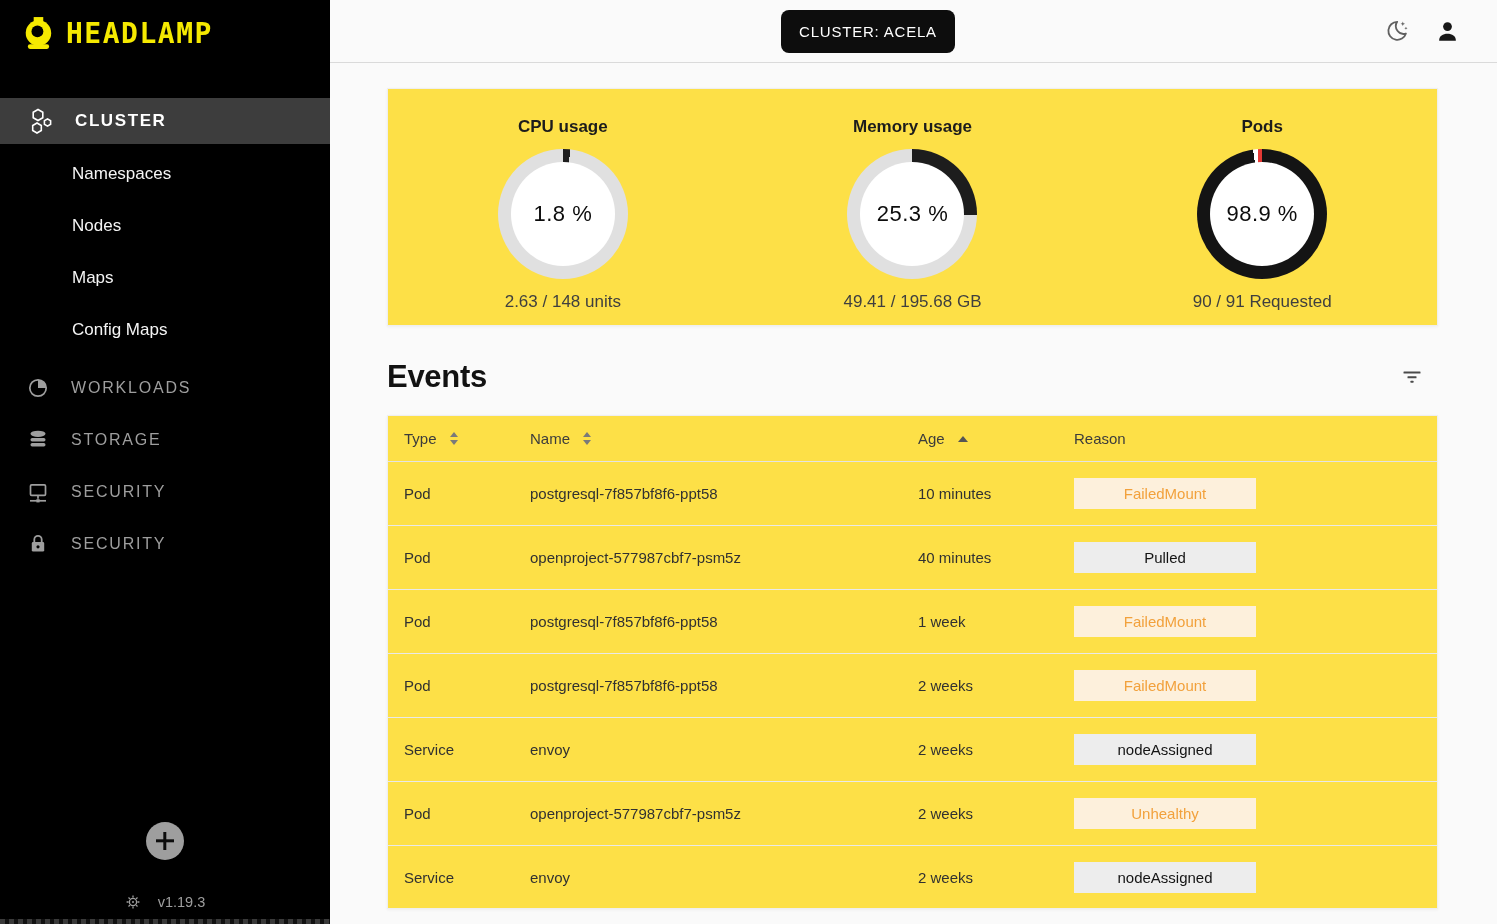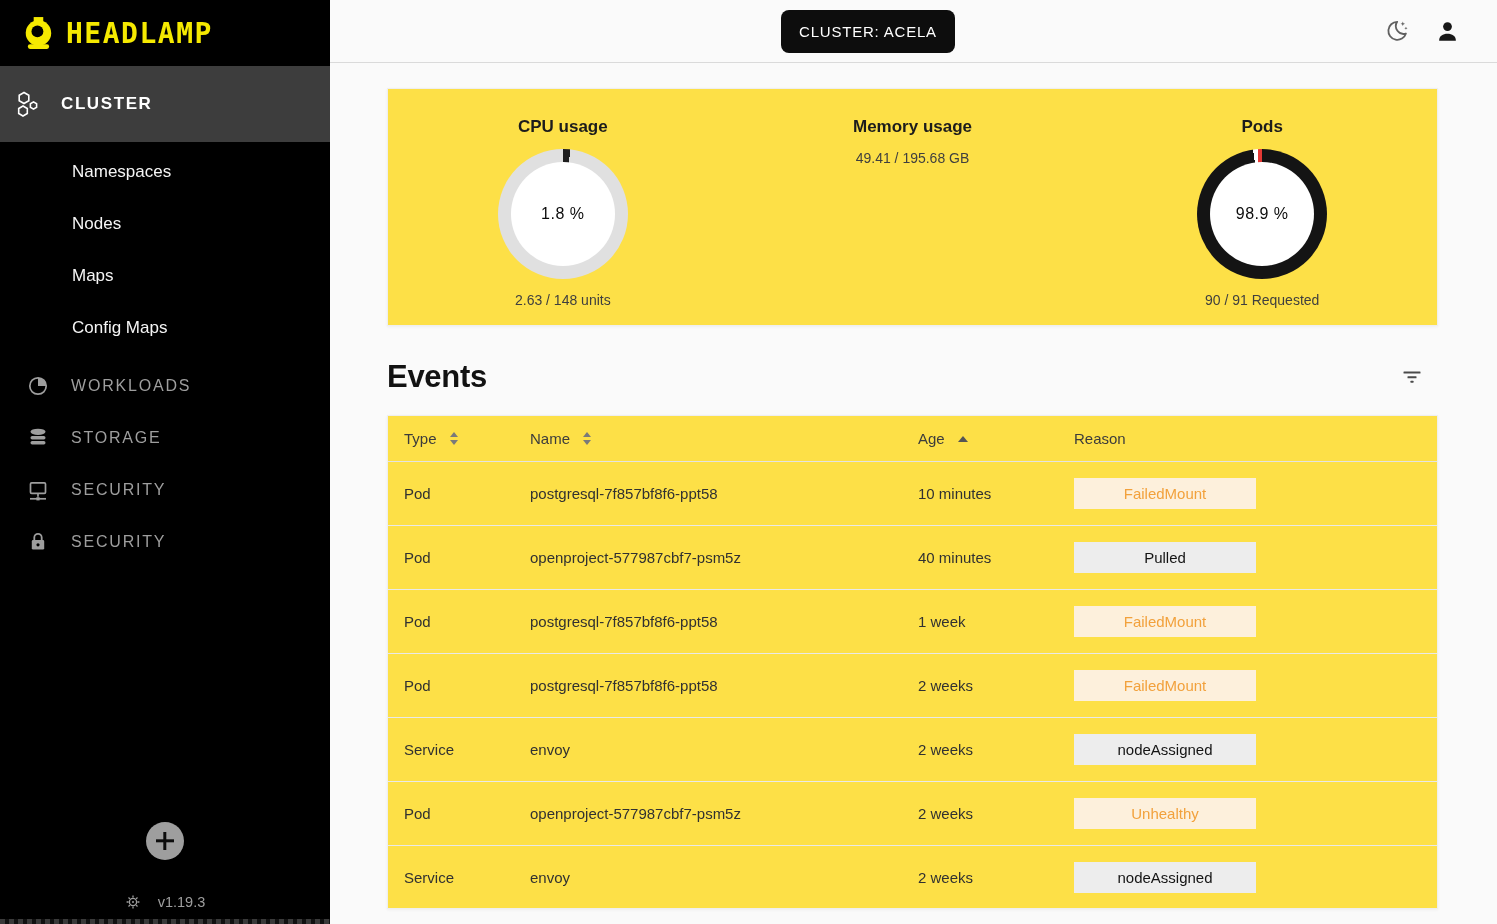--- a/index.html
+++ b/index.html
@@ -18,22 +18,22 @@
   .logo-row {
     height:66px; display:flex; align-items:center; gap:10px;
     padding-left:22px; cursor:pointer;border-radius:13px;
   }
   .logo-text {
     font-family:"DejaVu Sans Mono", monospace;
     font-weight:700; font-size:28px; letter-spacing:1.5px;
     color:#f5e900; transform:scaleY(1.04);
   }
   .nav-selected {
-    height:76px; background:#3d3d3d; display:flex; align-items:center;
-    gap:21px; padding-left:14px; cursor:pointer;
+    height:46px; background:#3d3d3d; display:flex; align-items:center;
+    gap:21px; padding-left:28px; cursor:pointer;margin-top:32px;
   }
   .nav-selected .label {
     color:#fff; font-size:17px; font-weight:bold; letter-spacing:1.6px;
   }
   .nav-children { padding-top:4px; }
   .nav-child {
     height:52px; display:flex; align-items:center; padding-left:72px;
     color:#f5f5f5; font-size:17px; cursor:pointer;
   }
   .nav-sections { padding-top:6px; }
@@ -92,23 +92,23 @@
     padding-top:14px;
   }
   .chart-col { text-align:center; }
   .chart-title { font-size:17px; font-weight:bold; color:#1c1c1c; margin:14px 0 12px; }
   .donut { width:130px; height:130px; border-radius:50%; margin:0 auto; position:relative; }
   .donut::before {
     content:""; position:absolute; inset:13px; background:#fff; border-radius:50%;
   }
   .donut-label {
     position:absolute; inset:0; display:flex; align-items:center; justify-content:center;
-    font-size:16px; color:#0c0c0c; letter-spacing:0.5px; z-index:1;
-  }
-  .chart-legend { margin-top:13px; font-size:14px; color:#3f3f3f; }
+    font-size:22px; color:#0c0c0c; letter-spacing:0.5px; z-index:1;
+  }
+  .chart-legend { margin-top:13px; font-size:17px; color:#3f3f3f; }
 
   .events-head {
     margin-top:33px; display:flex; align-items:center; justify-content:space-between;
   }
   .events-title { font-size:31px; font-weight:bold; color:#121212; letter-spacing:-0.3px; }
   .filter-btn { width:24px; height:24px; display:flex; cursor:pointer; margin-right:14px; }
 
   .table-card { margin-top:20px; height:494px; overflow:hidden; }
   .t-header, .t-row {
     display:grid; grid-template-columns:126px 388px 156px 1fr;
@@ -245,20 +245,23 @@
     <div class="card charts-card" id="charts-card">
         <div class="chart-col">
           <div class="chart-title">CPU usage</div>
           <div class="donut" style="background: conic-gradient(rgb(29, 29, 29) 0%, rgb(29, 29, 29) 1.8%, rgb(224, 224, 224) 1.8%, rgb(224, 224, 224) 100%);">
             <div class="donut-label">1.8 %</div>
           </div>
           <div class="chart-legend">2.63 / 148 units</div>
         </div>
         <div class="chart-col">
           <div class="chart-title">Memory usage</div>
+          <div class="donut" style="background: conic-gradient(rgb(29, 29, 29) 0%, rgb(29, 29, 29) 25.3%, rgb(224, 224, 224) 25.3%, rgb(224, 224, 224) 100%);">
+            <div class="donut-label">25.3 %</div>
+          </div>
           <div class="chart-legend">49.41 / 195.68 GB</div>
         </div>
         <div class="chart-col">
           <div class="chart-title">Pods</div>
           <div class="donut" style="background: conic-gradient(rgb(20, 20, 20) 0%, rgb(20, 20, 20) 97.8%, rgb(255, 255, 255) 97.8%, rgb(255, 255, 255) 98.9%, rgb(229, 57, 53) 98.9%, rgb(229, 57, 53) 100%);">
             <div class="donut-label">98.9 %</div>
           </div>
           <div class="chart-legend">90 / 91 Requested</div>
         </div>
       </div>

